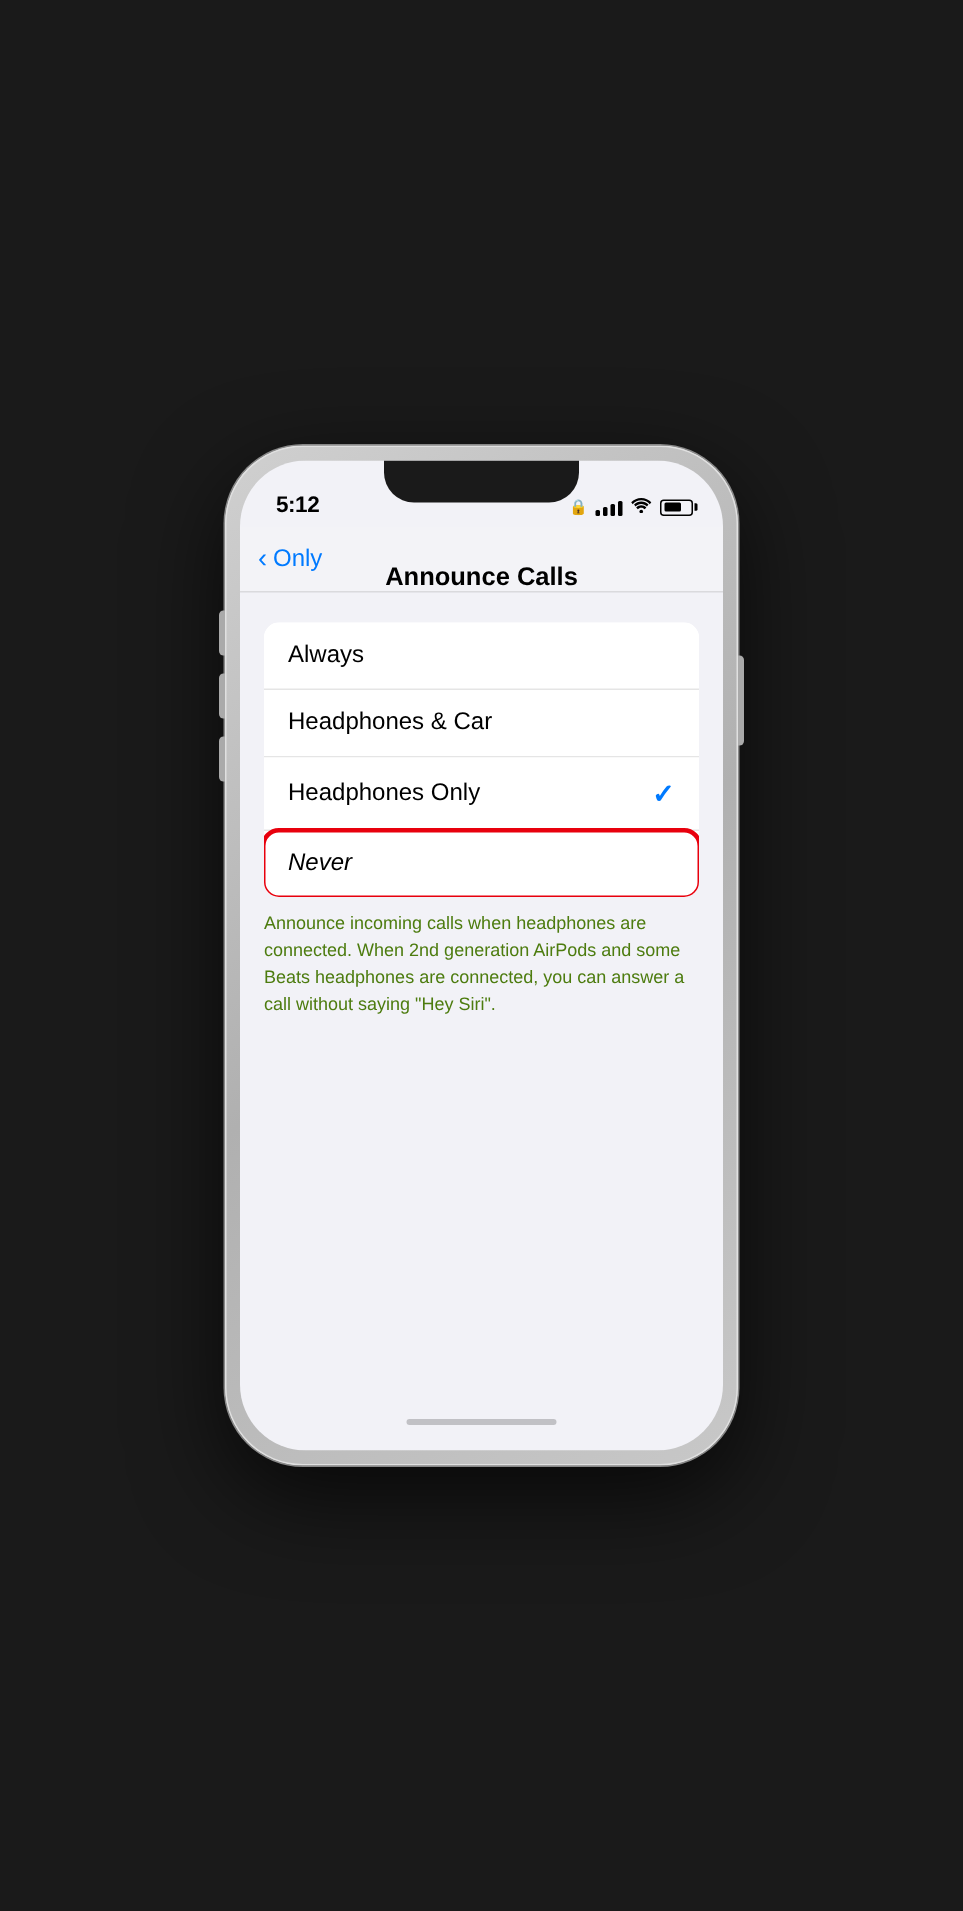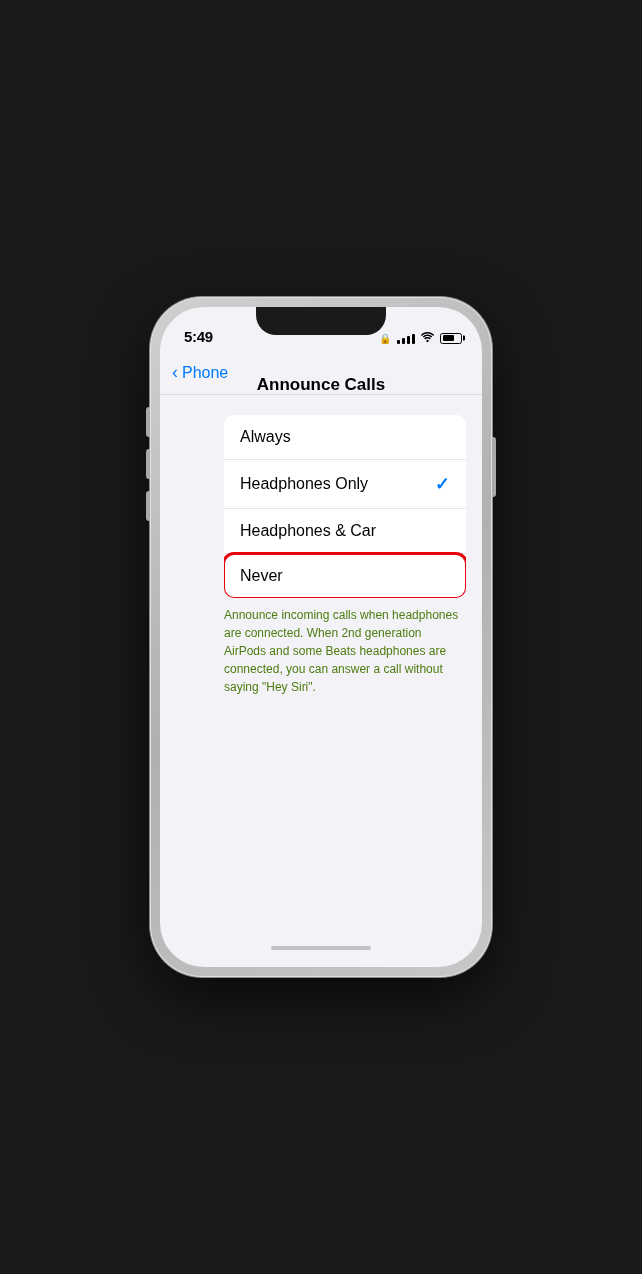--- a/index.html
+++ b/index.html
@@ -195,21 +195,20 @@
       color: #000;
       text-align: center;
       margin-top: 24px;
     }
 
     
     .content {
       flex: 1;
       overflow-y: auto;
       padding-top: 20px;
-      padding-left: 48px;
     }
 
     
     .options-list {
       background: #fff;
       border-radius: 10px;
       margin: 0 16px;
       overflow: hidden;
     }
 
@@ -226,20 +225,21 @@
     .option-item:last-child {
       border-bottom: none;
     }
 
     .option-item.highlighted {
       outline: 3px solid #e8000d;
       outline-offset: -1px;
       border-radius: 10px;
       position: relative;
       z-index: 2;
+      font-style: italic;
     }
 
     .option-label {
       font-size: 16px;
       color: #000;
     }
 
     .checkmark {
       color: #007aff;
       font-size: 18px;
@@ -278,21 +278,21 @@
   </style>
 </head>
 <body>
 
 <div class="phone-outer">
   <div class="phone-inner">
     <div class="notch"></div>
     <div class="screen">
 
       <div class="status-bar">
-        <span class="status-time">5:49</span>
+        <span class="status-time">5:12</span>
         <div class="status-icons">
           <span class="lock-icon">🔒</span>
           <div class="signal-bars">
             <div class="signal-bar" style="height:4px"></div>
             <div class="signal-bar" style="height:6px"></div>
             <div class="signal-bar" style="height:8px"></div>
             <div class="signal-bar" style="height:10px"></div>
           </div>
           <span class="wifi-icon">
             <svg width="15" height="11" viewBox="0 0 15 11" fill="none">
@@ -306,40 +306,40 @@
             <div class="battery-body">
               <div class="battery-fill"></div>
             </div>
           </div>
         </div>
       </div>
 
       <div class="nav-bar">
         <div class="nav-back">
           <span class="nav-back-chevron">‹</span>
-          <span class="nav-back-label">Phone</span>
+          <span class="nav-back-label">Only</span>
         </div>
         <span class="nav-title">Announce Calls</span>
       </div>
 
       <div class="content">
 
         <div class="options-list">
 
           <div class="option-item">
             <span class="option-label">Always</span>
           </div>
 
           <div class="option-item">
+            <span class="option-label">Headphones &amp; Car</span>
+          </div>
+
+          <div class="option-item">
             <span class="option-label">Headphones Only</span>
             <span class="checkmark">✓</span>
-          </div>
-
-          <div class="option-item">
-            <span class="option-label">Headphones &amp; Car</span>
           </div>
 
           <div class="option-item highlighted">
             <span class="option-label">Never</span>
           </div>
 
         </div>
 
         <p class="description-text">Announce incoming calls when headphones are connected. When 2nd generation AirPods and some Beats headphones are connected, you can answer a call without saying "Hey Siri".</p>
 

